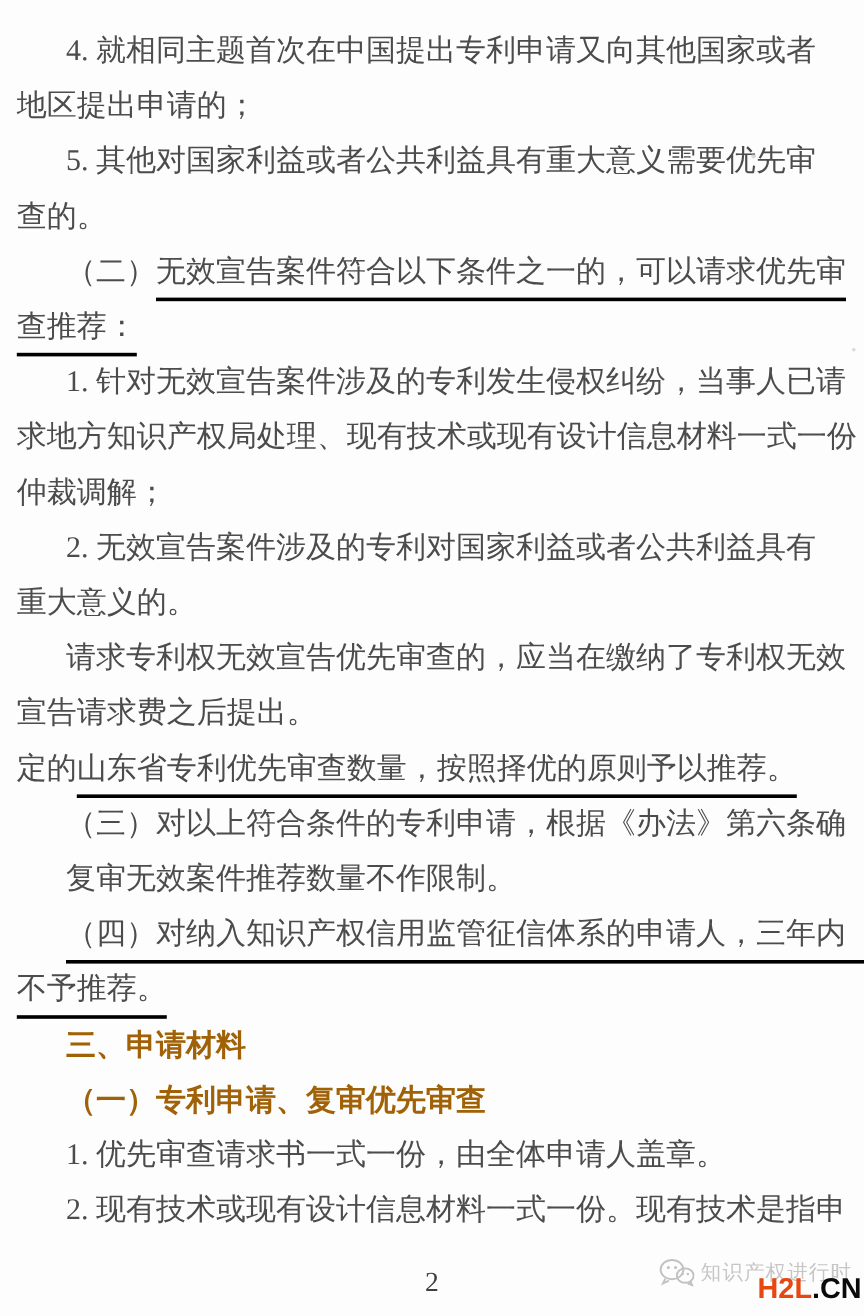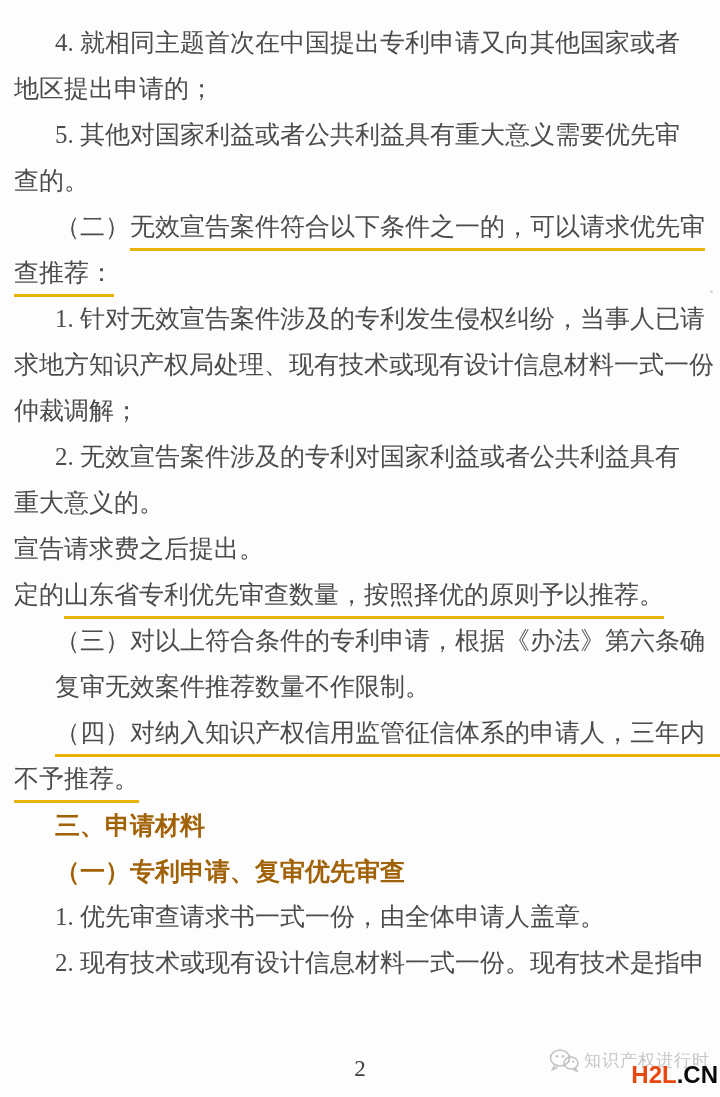--- a/index.html
+++ b/index.html
@@ -14,21 +14,21 @@
   .line{
     height:46px;line-height:46px;
     padding-left:14px;
     font-size:25px;color:#4c4c4c;
     white-space:nowrap;
   }
   .ind{padding-left:55px;}
   .bold{font-weight:700;color:#a16207;font-family:"Liberation Sans", sans-serif;}
   .seg{display:inline-block;line-height:34px;}
   .u{
-    border-bottom:3px solid #eab308;
+    border-bottom:3px solid #000000;
     padding-bottom:4px;
   }
   .uext{padding-right:42px;}
   .page-number{
     position:absolute;top:1056px;left:0;width:720px;
     text-align:center;font-size:23px;color:#3f3f3f;
   }
   .watermark{
     position:absolute;top:1048px;right:10px;
     display:flex;align-items:center;gap:5px;
@@ -59,20 +59,21 @@
     <div class="line"><span class="seg">查的。</span></div>
 
     <div class="line ind"><span class="seg">（二）</span><span class="seg u">无效宣告案件符合以下条件之一的，可以请求优先审</span></div>
     <div class="line"><span class="seg u">查推荐：</span></div>
 
     <div class="line ind"><span class="seg">1. 针对无效宣告案件涉及的专利发生侵权纠纷，当事人已请</span></div>
     <div class="line"><span class="seg">求地方知识产权局处理、现有技术或现有设计信息材料一式一份</span></div>
     <div class="line"><span class="seg">仲裁调解；</span></div>
     <div class="line ind"><span class="seg">2. 无效宣告案件涉及的专利对国家利益或者公共利益具有</span></div>
     <div class="line"><span class="seg">重大意义的。</span></div>
+    <div class="line ind"><span class="seg">请求专利权无效宣告优先审查的，应当在缴纳了专利权无效</span></div>
     <div class="line"><span class="seg">宣告请求费之后提出。</span></div>
     <div class="line"><span class="seg">定的</span><span class="seg u">山东省专利优先审查数量，按照择优的原则予以推荐。</span></div>
 
     <div class="line ind"><span class="seg">（三）对以上符合条件的专利申请，根据《办法》第六条确</span></div>
     <div class="line ind"><span class="seg">复审无效案件推荐数量不作限制。</span></div>
     <div class="line ind"><span class="seg u uext">（四）对纳入知识产权信用监管征信体系的申请人，三年内</span></div>
     <div class="line"><span class="seg u">不予推荐。</span></div>
 
     <div class="line ind bold"><span class="seg">三、申请材料</span></div>
     <div class="line ind bold"><span class="seg">（一）专利申请、复审优先审查</span></div>

